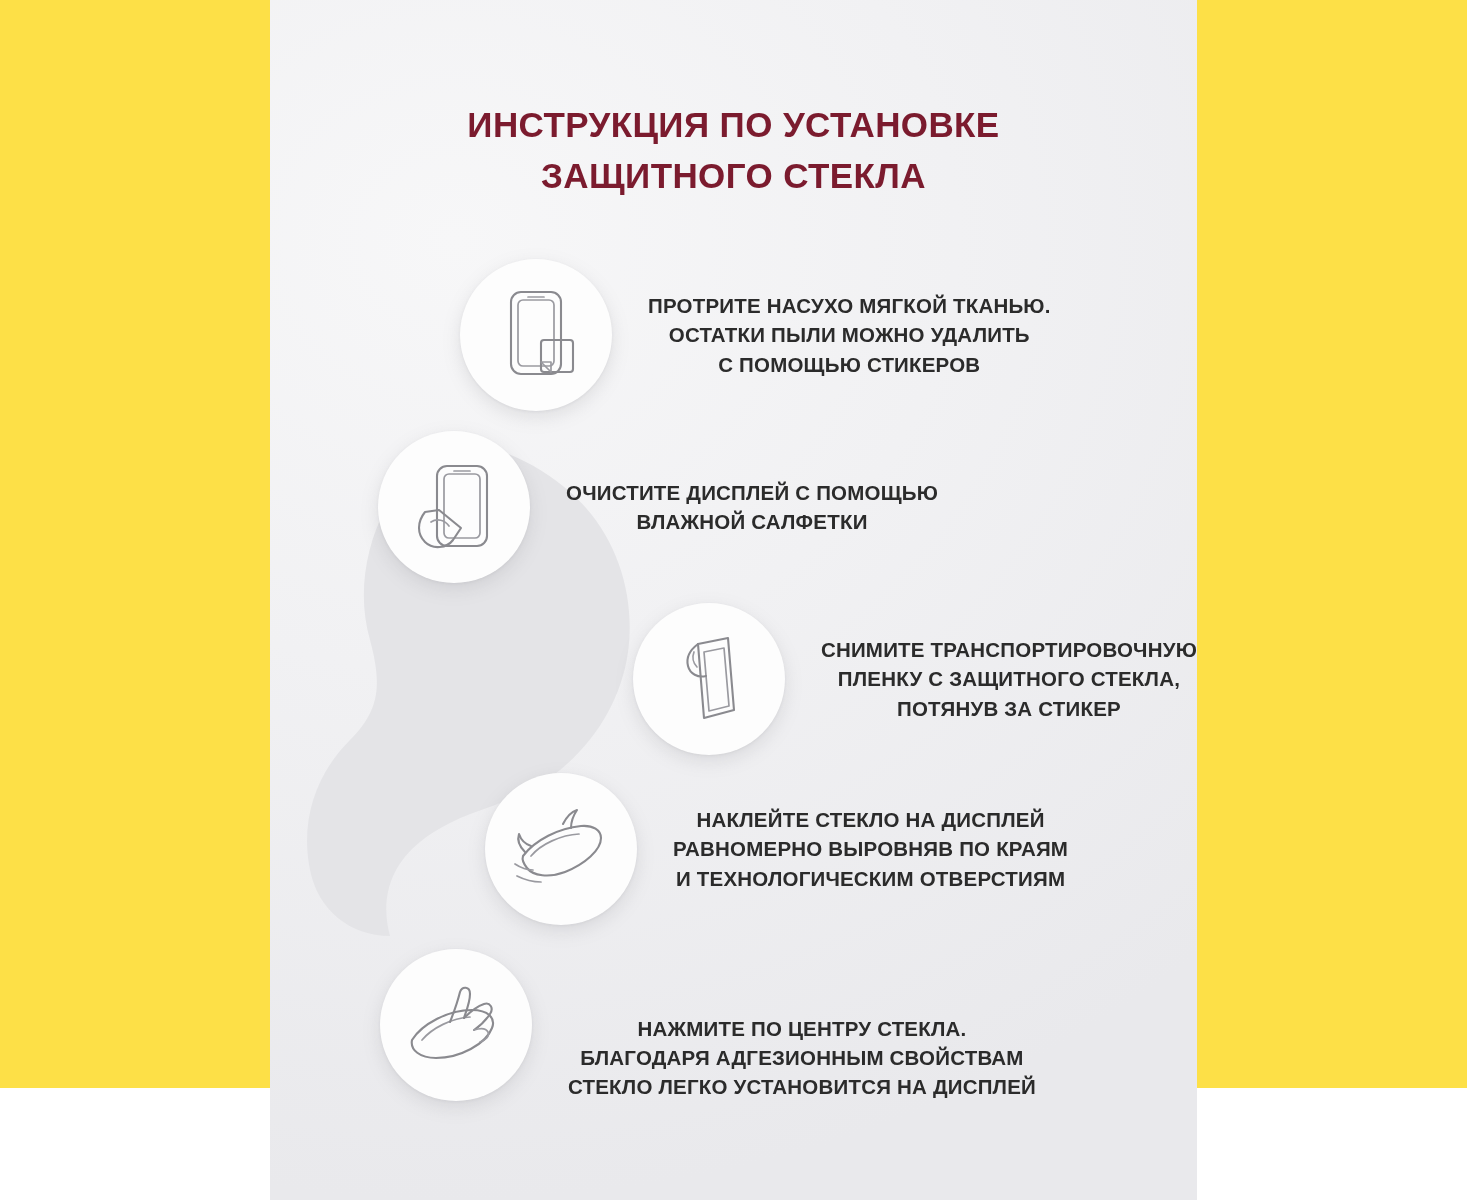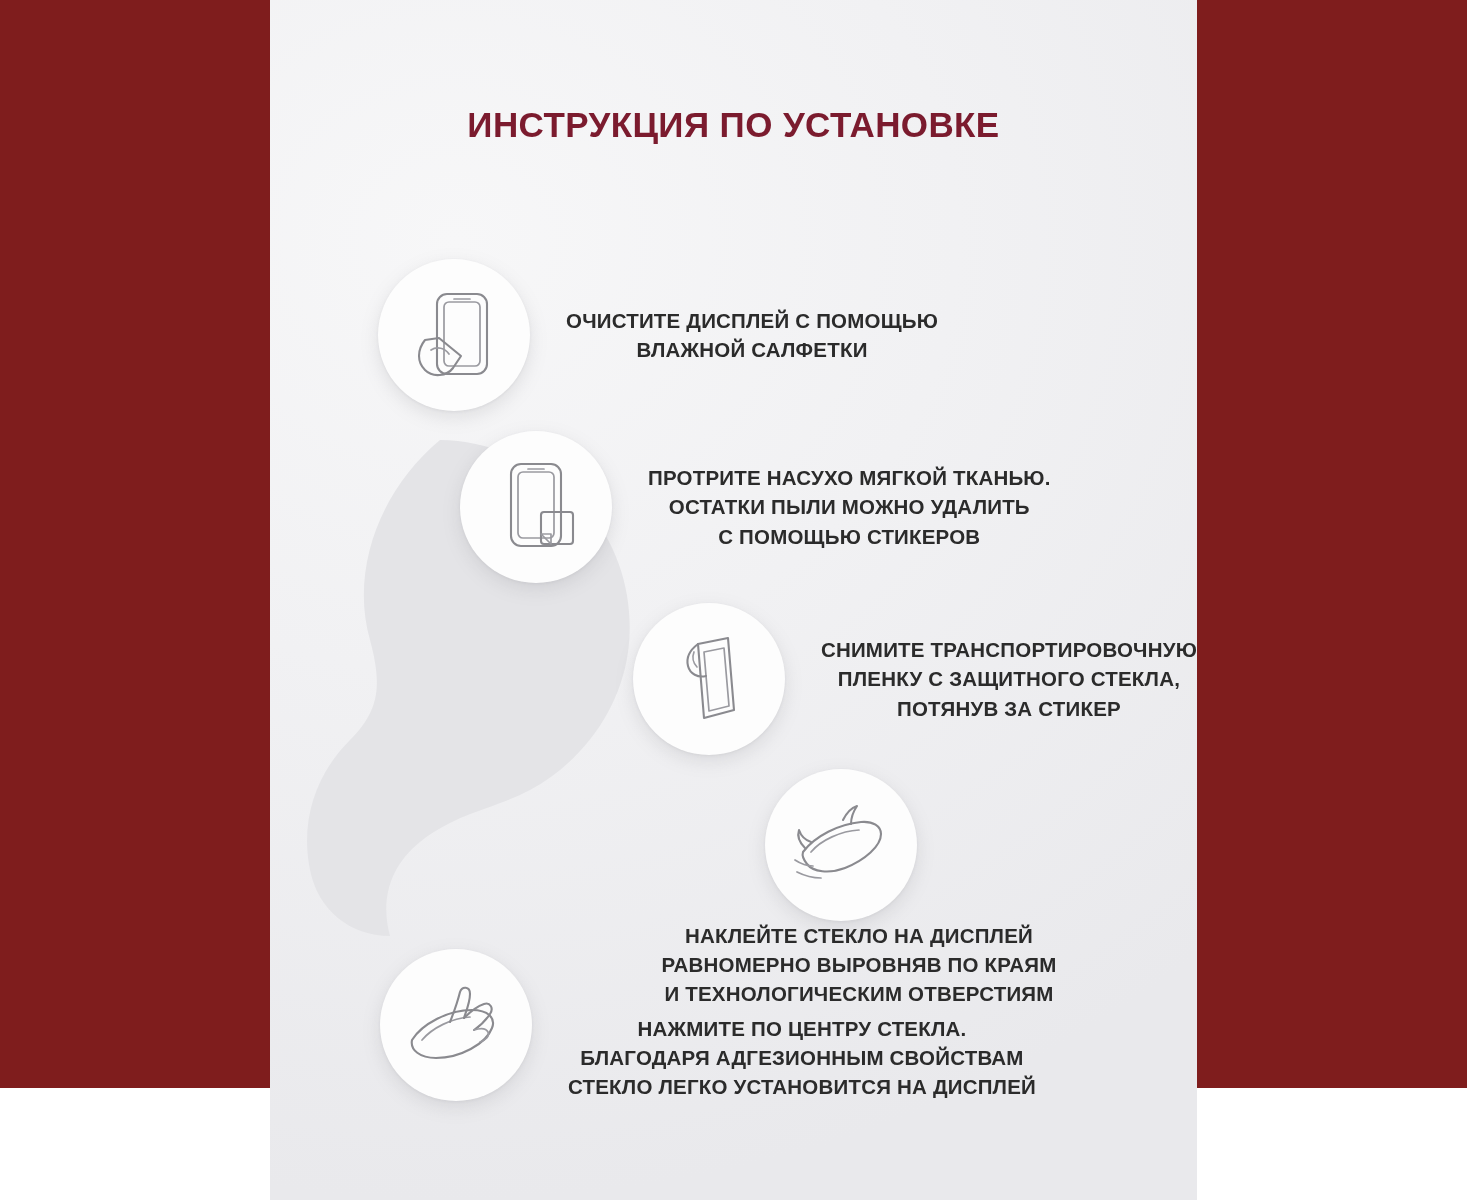--- a/index.html
+++ b/index.html
@@ -11,21 +11,21 @@
     height: 1200px;
     background: #ffffff;
     font-family: "Liberation Sans", sans-serif;
     overflow: hidden;
   }
 
   .page {
     position: relative;
     width: 1467px;
     height: 1088px;
-    background: #7f1d1d;
+    background: #fde047;
   }
 
   
   .panel {
     position: absolute;
     left: 270px;
     top: 0;
     width: 927px;
     height: 1200px;
     background:
@@ -109,21 +109,21 @@
   .step-3 { padding-left: 228px; }
   .step-3 .step-text { text-align: center; }
   .step-4 { padding-left: 215px; }
   .step-4 .step-text { text-align: center; }
   .step-5 { padding-left: 110px; align-items: flex-end; }
   .step-5 .step-text { text-align: center; }
 
   .step-1 { margin-bottom: 12px; }
   .step-2 { margin-bottom: 12px; }
   .step-3 { margin-bottom: 10px; justify-content: flex-end; }
-  .step-4 { margin-bottom: 12px; flex-direction: column; }
+  .step-4 { margin-bottom: 12px; }
 
   .icon-stroke {
     fill: none;
     stroke: #8a8a8f;
     stroke-width: 2.1;
     stroke-linecap: round;
     stroke-linejoin: round;
   }
   .icon-stroke-thin {
     fill: none;
@@ -140,55 +140,56 @@
   <div class="panel">
 
     <svg class="watermark" viewBox="0 0 520 560" aria-hidden="true">
       <g fill="#e4e4e7">
         <path d="M210 60 C150 110 120 190 140 260 C152 305 150 330 120 360 C86 394 70 440 80 490 C88 530 120 556 160 556 C150 520 160 486 190 462 C228 432 262 430 300 410 C352 382 390 330 398 272 C406 214 386 152 340 112 C306 82 258 60 210 60 Z M246 128 C252 128 258 134 258 141 C258 148 252 154 246 154 C239 154 233 148 233 141 C233 134 239 128 246 128 Z"></path>
       </g>
     </svg>
 
     <div class="title">
       <span>ИНСТРУКЦИЯ ПО УСТАНОВКЕ</span>
+      <span class="l2">ЗАЩИТНОГО СТЕКЛА</span>
     </div>
 
     <div class="steps">
+
+      <div class="step step-2">
+        <div class="circle-wrap">
+          <div class="circle">
+            <svg width="110" height="110" viewBox="0 0 110 110">
+              <rect class="icon-stroke" x="30" y="12" width="50" height="82" rx="10"></rect>
+              <rect class="icon-stroke-thin" x="37" y="20" width="36" height="66" rx="5"></rect>
+              <line class="icon-stroke-thin" x1="47" y1="17" x2="63" y2="17"></line>
+              <rect class="icon-stroke" x="60" y="60" width="32" height="32" rx="3"></rect>
+              <path class="icon-stroke-thin" d="M60 82 L70 92 L70 82 Z"></path>
+            </svg>
+          </div>
+        </div>
+        <div class="step-text">ПРОТРИТЕ НАСУХО МЯГКОЙ ТКАНЬЮ.
+ОСТАТКИ ПЫЛИ МОЖНО УДАЛИТЬ
+С ПОМОЩЬЮ СТИКЕРОВ</div>
+      </div>
 
       <div class="step step-1">
         <div class="circle-wrap">
           <div class="circle">
             <svg width="110" height="110" viewBox="0 0 110 110">
               <rect class="icon-stroke" x="38" y="14" width="50" height="80" rx="10"></rect>
               <rect class="icon-stroke-thin" x="45" y="22" width="36" height="64" rx="5"></rect>
               <line class="icon-stroke-thin" x1="55" y1="19" x2="71" y2="19"></line>
               <path class="icon-stroke" d="M26 60 C18 70 18 82 26 90 C34 98 48 96 54 88 L62 76 L40 58 Z"></path>
               <path class="icon-stroke-thin" d="M32 70 C38 66 46 68 50 74"></path>
             </svg>
           </div>
         </div>
         <div class="step-text">ОЧИСТИТЕ ДИСПЛЕЙ С ПОМОЩЬЮ
 ВЛАЖНОЙ САЛФЕТКИ</div>
-      </div>
-
-      <div class="step step-2">
-        <div class="circle-wrap">
-          <div class="circle">
-            <svg width="110" height="110" viewBox="0 0 110 110">
-              <rect class="icon-stroke" x="30" y="12" width="50" height="82" rx="10"></rect>
-              <rect class="icon-stroke-thin" x="37" y="20" width="36" height="66" rx="5"></rect>
-              <line class="icon-stroke-thin" x1="47" y1="17" x2="63" y2="17"></line>
-              <rect class="icon-stroke" x="60" y="60" width="32" height="32" rx="3"></rect>
-              <path class="icon-stroke-thin" d="M60 82 L70 92 L70 82 Z"></path>
-            </svg>
-          </div>
-        </div>
-        <div class="step-text">ПРОТРИТЕ НАСУХО МЯГКОЙ ТКАНЬЮ.
-ОСТАТКИ ПЫЛИ МОЖНО УДАЛИТЬ
-С ПОМОЩЬЮ СТИКЕРОВ</div>
       </div>
 
       <div class="step step-3">
         <div class="circle-wrap">
           <div class="circle">
             <svg width="110" height="110" viewBox="0 0 110 110">
               <path class="icon-stroke" d="M44 20 L74 14 L80 86 L50 94 Z"></path>
               <path class="icon-stroke-thin" d="M50 28 L70 24 L75 82 L55 87 Z"></path>
               <path class="icon-stroke" d="M44 20 C36 26 32 34 34 42 C36 50 44 54 52 52"></path>
               <path class="icon-stroke-thin" d="M40 28 C38 33 39 39 43 43"></path>

